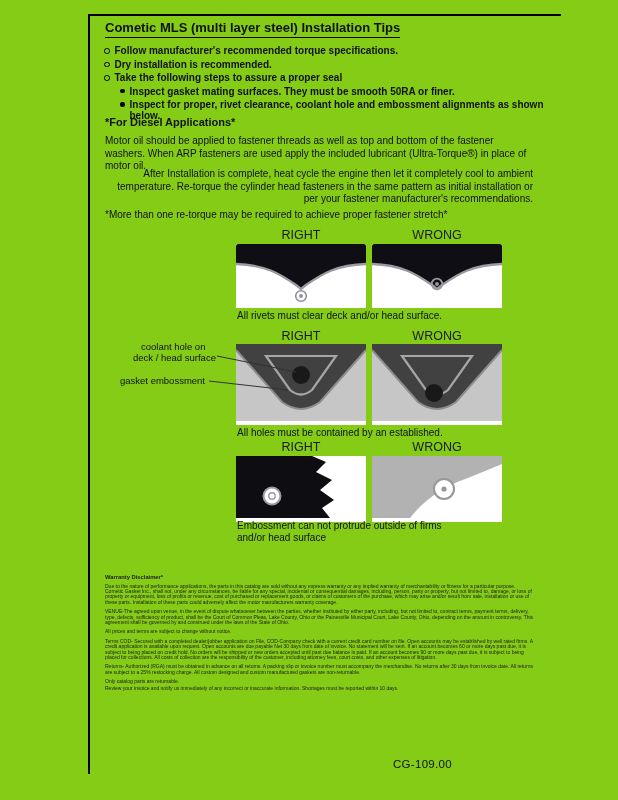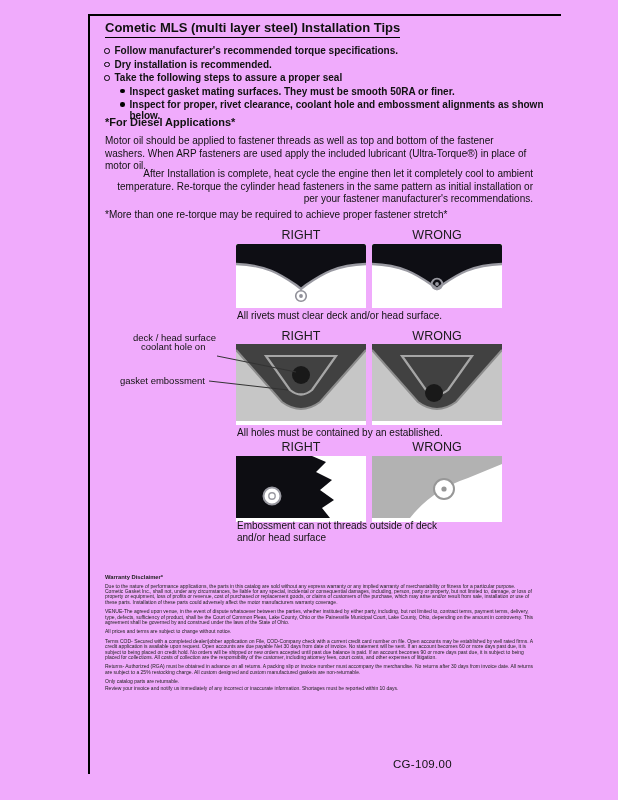--- a/index.html
+++ b/index.html
@@ -1,17 +1,17 @@
 <!DOCTYPE html>
 <html><head>
 <meta charset="utf-8">
 <style>
   html,body { margin:0; padding:0; background:#ffffff; }
   .page {
-    position:relative; width:618px; height:800px; background:#f0abfc;
+    position:relative; width:618px; height:800px; background:#84cc16;
     font-family:"Liberation Sans","DejaVu Sans",sans-serif; color:#111;
     overflow:hidden;
   }
   .abs { position:absolute; }
   .border-top { left:88px; top:14px; width:473px; height:1.5px; background:#000; }
   .border-left { left:88px; top:14px; width:1.5px; height:760px; background:#000; }
 
   .doc-title {
     left:105px; top:20px; font-size:13px; font-weight:bold;
     border-bottom:1.5px solid #000; padding-bottom:2px; white-space:nowrap;
@@ -105,21 +105,21 @@
       <circle cx="65" cy="40" r="5.3" fill="none" stroke="#9a9aa2" stroke-width="1.8"></circle>
       <circle cx="65" cy="40" r="1.9" fill="#9a9aa2"></circle>
     </svg>
   </div>
   <div class="abs dg-caption" style="top:310px;">All rivets must clear deck and/or head surface.</div>
 
   <div class="abs dg-header" style="left:236px; top:329px;">RIGHT</div>
   <div class="abs dg-header" style="left:372px; top:329px;">WRONG</div>
 
   <div class="abs lbl" style="left:141px; top:341px;">coolant hole on</div>
-  <div class="abs lbl" style="left:133px; top:332px;">deck / head surface</div>
+  <div class="abs lbl" style="left:133px; top:352px;">deck / head surface</div>
   <div class="abs lbl" style="left:120px; top:375px;">gasket embossment</div>
 
   <div class="abs panel" style="left:236px; top:344px;">
     <svg width="130" height="77" viewBox="0 0 130 77">
       <rect width="130" height="77" fill="#c6c6c6"></rect>
       <path d="M0,0 H130 V6 L84,58 Q65,72 46,58 L0,6 Z" fill="#414141"></path>
       <path d="M0,6 L46,58 Q65,72 84,58 L130,6" fill="none" stroke="#8d8d8d" stroke-width="2"></path>
       <path d="M30,12 H100 L76,46 Q65,55 54,46 Z" fill="none" stroke="#a6a6a6" stroke-width="2.2"></path>
       <circle cx="65" cy="31" r="9" fill="#191919"></circle>
     </svg>
@@ -145,21 +145,21 @@
       <circle cx="36" cy="40" r="3.2" fill="none" stroke="#9a9aa2" stroke-width="1.4"></circle>
     </svg>
   </div>
   <div class="abs panel" style="left:372px; top:456px;">
     <svg width="130" height="62" viewBox="0 0 130 62">
       <path d="M0,0 H130 V8 L96,22 Q60,34 38,62 H0 Z" fill="#b2b2b2"></path>
       <circle cx="72" cy="33" r="10" fill="#ffffff" stroke="#979797" stroke-width="2"></circle>
       <circle cx="72" cy="33" r="2.6" fill="#979797"></circle>
     </svg>
   </div>
-  <div class="abs dg-caption" style="top:520px;">Embossment can not threads outside of deck</div>
+  <div class="abs dg-caption" style="top:520px;">Embossment can not protrude outside of firms</div>
   <div class="abs dg-caption" style="top:532px;">and/or head surface</div>
 
   <svg class="overlay" width="618" height="800" viewBox="0 0 618 800">
     <line x1="217" y1="356" x2="296" y2="372" stroke="#333333" stroke-width="1"></line>
     <line x1="209" y1="381" x2="288" y2="390" stroke="#333333" stroke-width="1"></line>
   </svg>
 
   <div class="abs legal">
     <div class="legal-h">Warranty Disclaimer*</div>
     <p>Due to the nature of performance applications, the parts in this catalog are sold without any express warranty or any implied warranty of merchantability or fitness for a particular purpose.  Cometic Gasket Inc., shall not, under any circumstances, be liable for any special, incidental or consequential damages, including, person, party or property, but not limited to, damage, or loss of property or equipment, loss of profits or revenue, cost of purchased or replacement goods, or claims of customers of the purchase, which may arise and/or result from sale, installation or use of these parts.  Installation of these parts could adversely affect the motor manufacturers warranty coverage.</p>

